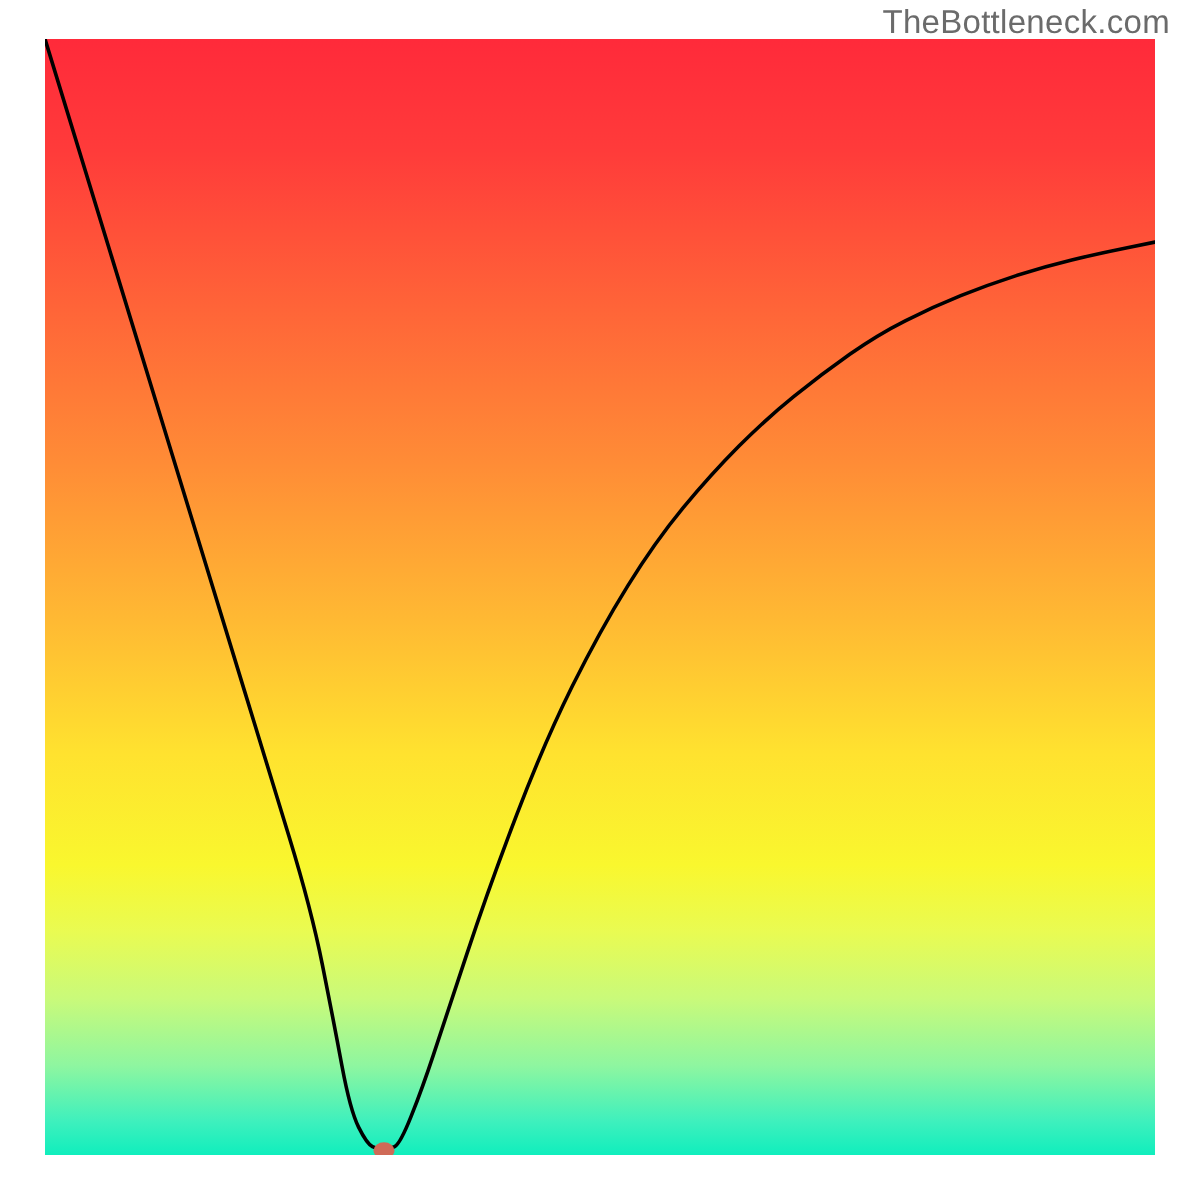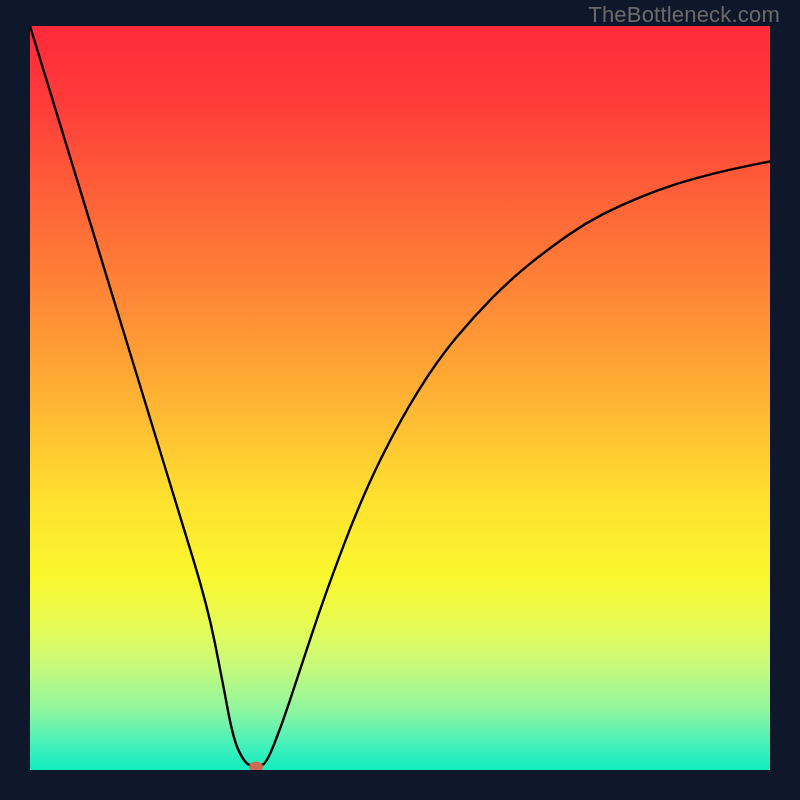--- a/index.html
+++ b/index.html
@@ -8,21 +8,21 @@
     width: 800px;
     height: 800px;
     background: #000;
     font-family: Arial, Helvetica, sans-serif;
     overflow: hidden;
   }
   .frame {
     position: relative;
     width: 800px;
     height: 800px;
-    background: #0f172a;
+    background: #ffffff;
   }
   .watermark {
     position: absolute;
     top: 2px;
     right: 20px;
     color: #6b6b6b;
     font-size: 22px;
     font-weight: 500;
     letter-spacing: 0.2px;
     z-index: 10;

